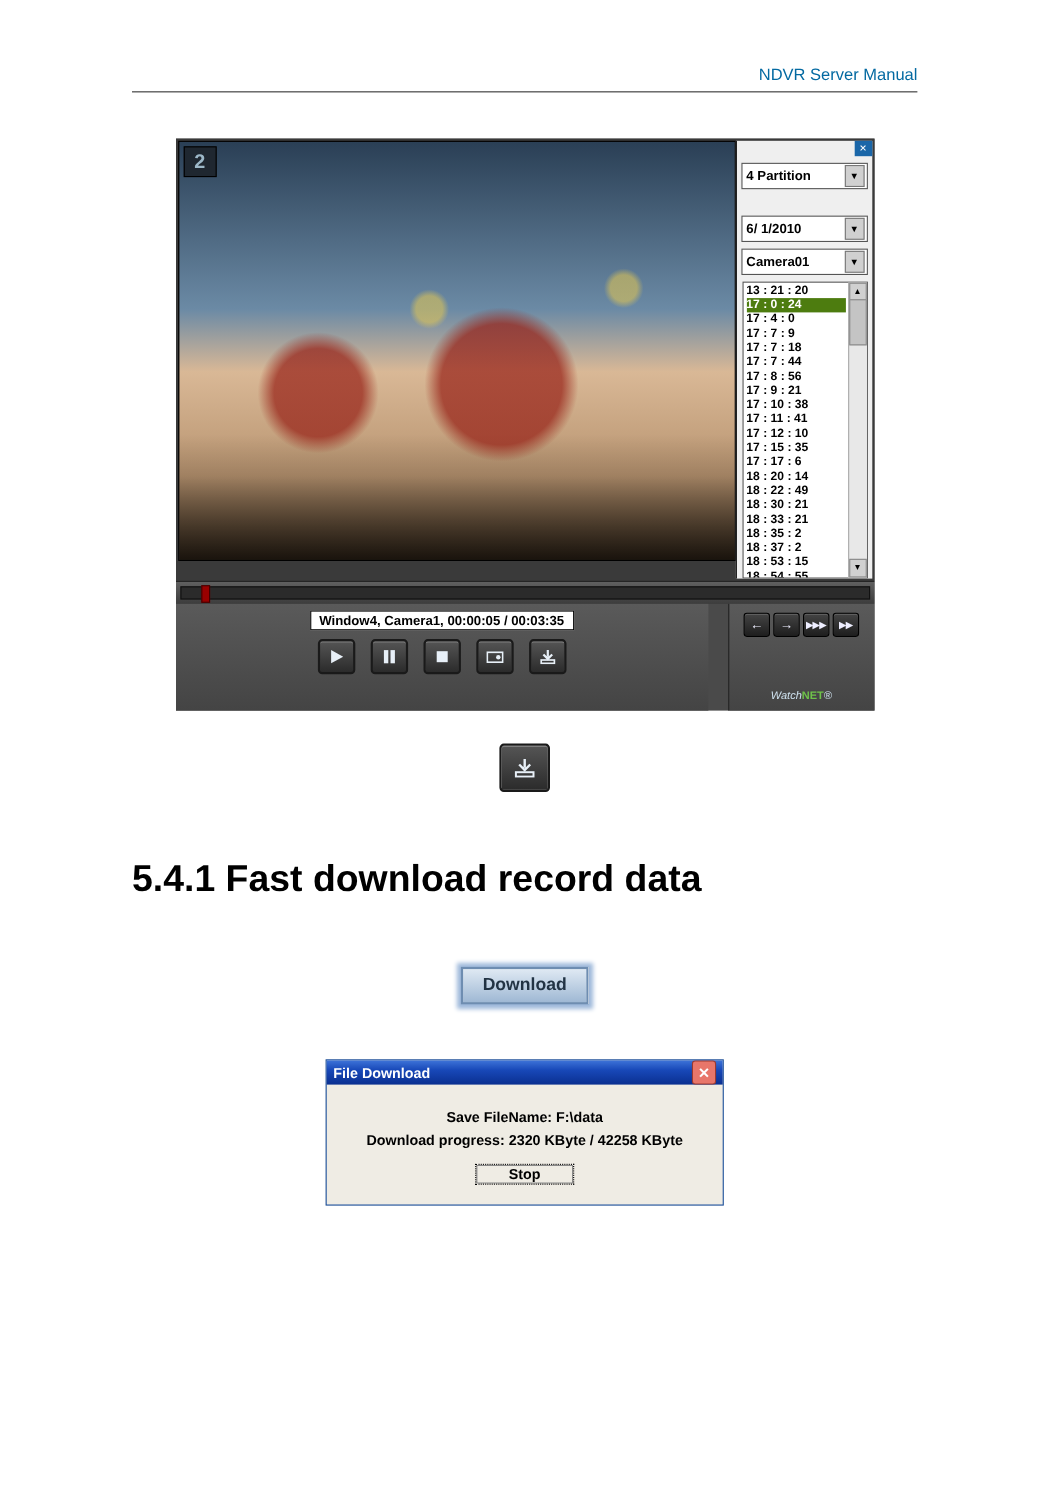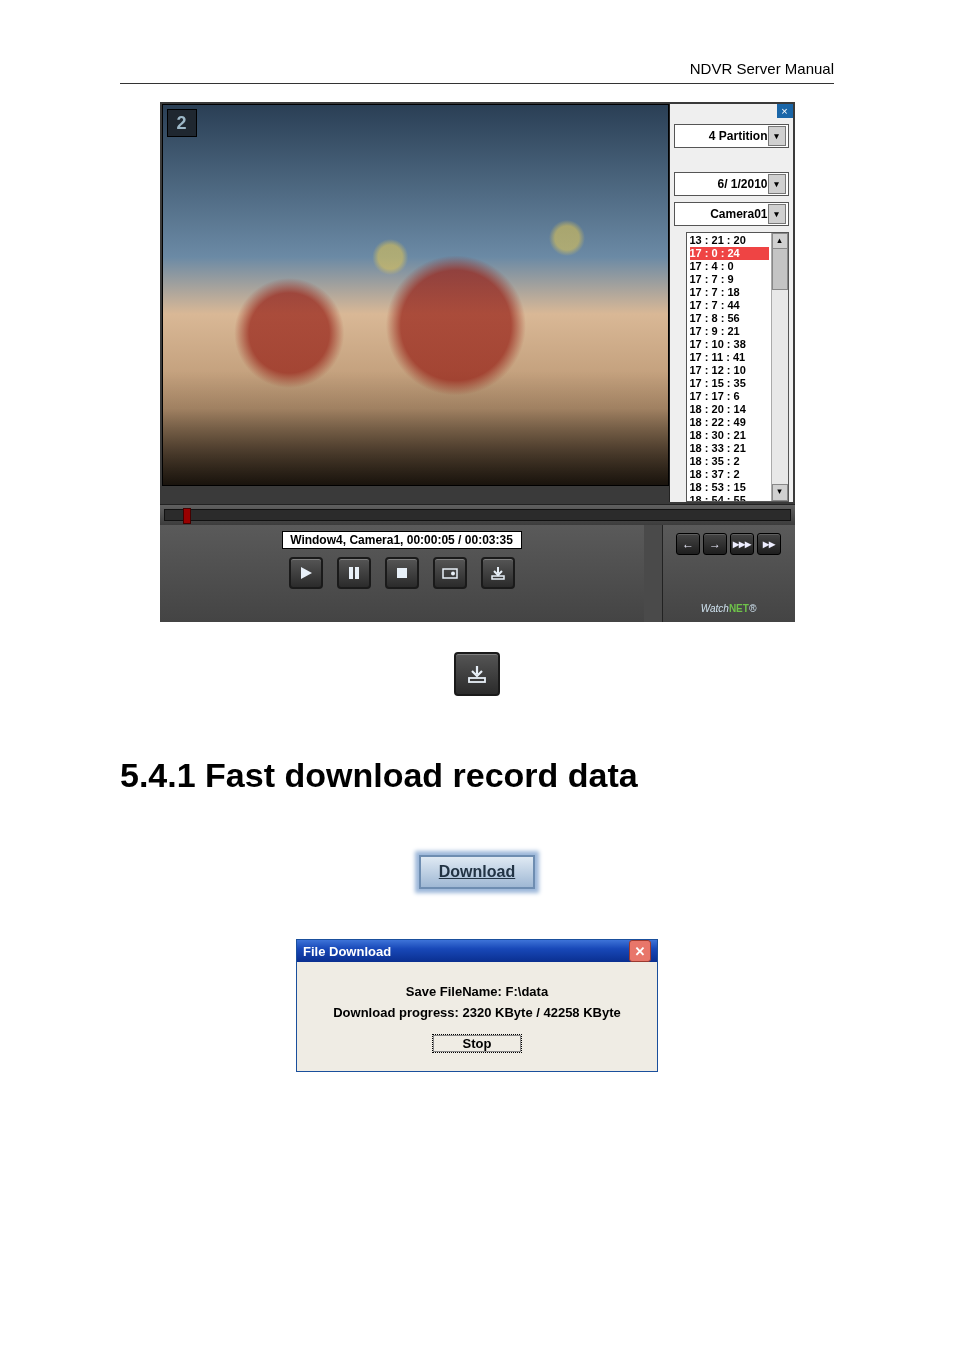--- a/index.html
+++ b/index.html
@@ -9,25 +9,25 @@
     color: #000;
     width: 954px;
   }
   .page {
     padding: 60px 120px 60px 120px;
     box-sizing: border-box;
     width: 954px;
   }
   .header {
     text-align: right;
-    color: #000000;
+    color: #0369a1;
     font-size: 15px;
     padding-bottom: 6px;
     border-bottom: 1px solid #333;
-    margin-bottom: 18px;
+    margin-bottom: 42px;
   }
   .screenshot1 {
     width: 635px;
     margin: 0 auto 30px auto;
     background: #4a4a4a;
     position: relative;
   }
   .video-frame {
     display: flex;
     background: #3a3a3a;
@@ -74,51 +74,51 @@
     text-align: center;
     cursor: pointer;
   }
   .side-select {
     margin: 20px 4px 6px 4px;
     height: 22px;
     background: #fff;
     border: 1px solid #555;
     display: flex;
     align-items: center;
-    justify-content: flex-end;
+    justify-content: space-between;
     padding: 0 2px 0 4px;
     font-size: 12px;
     font-weight: bold;
   }
   .side-select + .side-select { margin-top: 6px; }
   .dd-btn {
     width: 16px; height: 18px;
     background: #d0d0d0;
     border: 1px solid #777;
     display:flex; align-items:center; justify-content:center;
     font-size:9px;
   }
   .time-box{
-    margin: 6px 4px 0 16px;
+    margin: 6px 4px 0 5px;
     border:1px solid #555;
     background:#fff;
     height: 268px;
     position:relative;
     font-family: sans-serif;
   }
   .time-list{
     position:absolute; left:0; right:16px; top:0; bottom:0;
     overflow:hidden;
     font-size:11px;
     font-weight:bold;
     line-height:13px;
     padding:1px 3px;
   }
   .time-list div{ white-space:nowrap; }
-  .time-sel{ background:#ef4444; color:#fff; }
+  .time-sel{ background:#4d7c0f; color:#fff; }
   .time-sb{
     position:absolute; right:0; top:0; bottom:0; width:16px;
     background:#e8e8e8; border-left:1px solid #aaa;
     display:flex; flex-direction:column; justify-content:space-between;
   }
   .sb-btn{ height:15px; background:#d0d0d0; border:1px solid #888; font-size:9px; text-align:center; line-height:13px;}
   .sb-thumb{ position:absolute; top:15px; left:0; right:0; height:40px; background:#c4c4c4; border:1px solid #888;}
   .ctrl-bar{
     background: linear-gradient(180deg,#606060,#3c3c3c);
     display:flex;
@@ -204,21 +204,20 @@
   .dl-btn-wrap{
     display:flex; justify-content:center; margin-bottom:50px;
   }
   .dl-btn{
     background: linear-gradient(180deg,#dfe9f3,#9fb8d4);
     border:2px solid #6e8db1;
     padding:6px 18px;
     font-size:16px; font-weight:bold;
     color:#234;
     box-shadow: 0 0 4px 4px #9db8da;
-    text-decoration: underline;
   }
   .dialog{
     width:360px; margin:0 auto;
     border:1px solid #1a4f9c;
     background:#efece4;
     font-size:13px;
   }
   .dlg-title{
     background: linear-gradient(180deg,#3d73d8,#1848b8 40%,#0a2f90);
     color:#fff; font-weight:bold;

